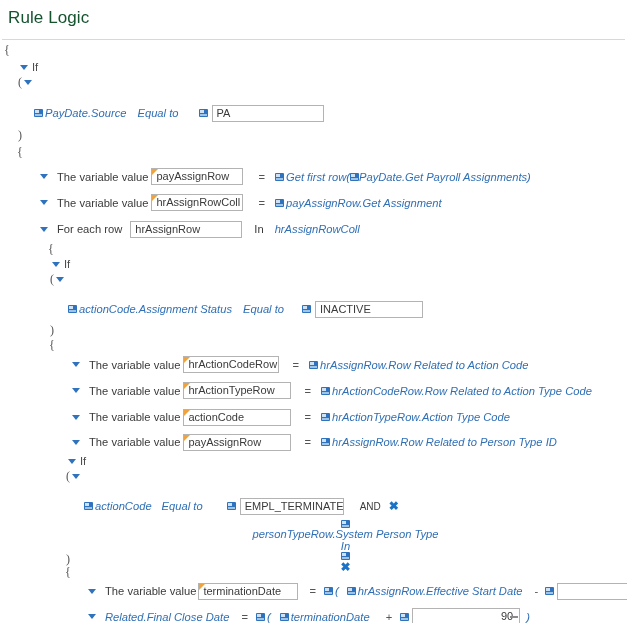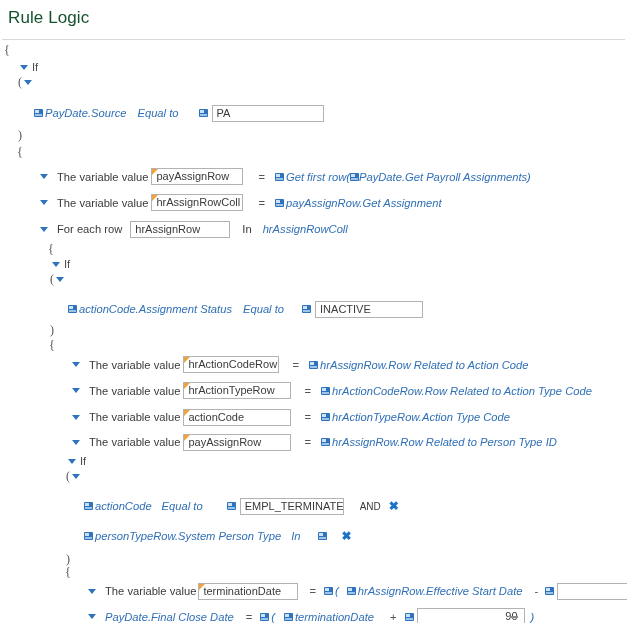--- a/index.html
+++ b/index.html
@@ -223,21 +223,21 @@
     <span class="dicon"></span>
     <span class="sp" style="width:2px"></span>
     <span class="blue">payAssignRow.Get Assignment</span>
   </div>
 
   <div class="row" style="padding-left:40px;height:26px;">
     <span class="caret"></span>
     <span class="sp" style="width:9px"></span>
     <span class="lbl">For each row</span>
     <span class="sp" style="width:8px"></span>
-    <span class="tbox" style="width:100px">hrAssignRow</span>
+    <span class="tbox" style="width:112px">hrAssignRow</span>
     <span class="sp" style="width:12px"></span>
     <span class="lbl">In</span>
     <span class="sp" style="width:11px"></span>
     <span class="blue">hrAssignRowColl</span>
   </div>
 
   <div class="row" style="padding-left:48px;height:15px;">
     <span class="brace">{</span>
   </div>
 
@@ -354,21 +354,21 @@
     <span class="sp" style="width:24px"></span>
     <span class="dicon"></span>
     <span class="sp" style="width:4px"></span>
     <span class="tbox" style="width:104px">EMPL_TERMINATE</span>
     <span class="sp" style="width:16px"></span>
     <span class="lbl" style="font-size:10px">AND</span>
     <span class="sp" style="width:8px"></span>
     <span class="xdel">✖</span>
   </div>
 
-  <div class="row" style="padding-left:84px;height:32px;">
+  <div class="row" style="padding-left:64px;height:32px;flex-direction:column;">
     <span class="dicon"></span>
     <span class="sp" style="width:2px"></span>
     <span class="blue">personTypeRow.System Person Type</span>
     <span class="sp" style="width:10px"></span>
     <span class="blue">In</span>
     <span class="sp" style="width:18px"></span>
     <span class="dicon"></span>
     <span class="sp" style="width:4px"></span>
     <span class="sp" style="width:10px"></span>
     <span class="xdel">✖</span>
@@ -404,21 +404,21 @@
     <span class="dicon"></span>
     <span class="sp" style="width:3px"></span>
     <span class="tbox num" style="width:108px">1</span>
     <span class="sp" style="width:5px"></span>
 
   </div>
 
   <div class="row" style="padding-left:88px;height:25px;">
     <span class="caret"></span>
     <span class="sp" style="width:9px"></span>
-    <span class="blue">PayDate.Final Close Date</span>
+    <span class="blue">Related.Final Close Date</span>
     <span class="sp" style="width:10px"></span>
     <span class="op">=</span>
     <span class="sp" style="width:6px"></span>
     <span class="dicon"></span>
     <span class="sp" style="width:2px"></span>
     <span class="blue">(</span>
     <span class="sp" style="width:9px"></span>
     <span class="dicon"></span>
     <span class="sp" style="width:2px"></span>
     <span class="blue">terminationDate</span>

